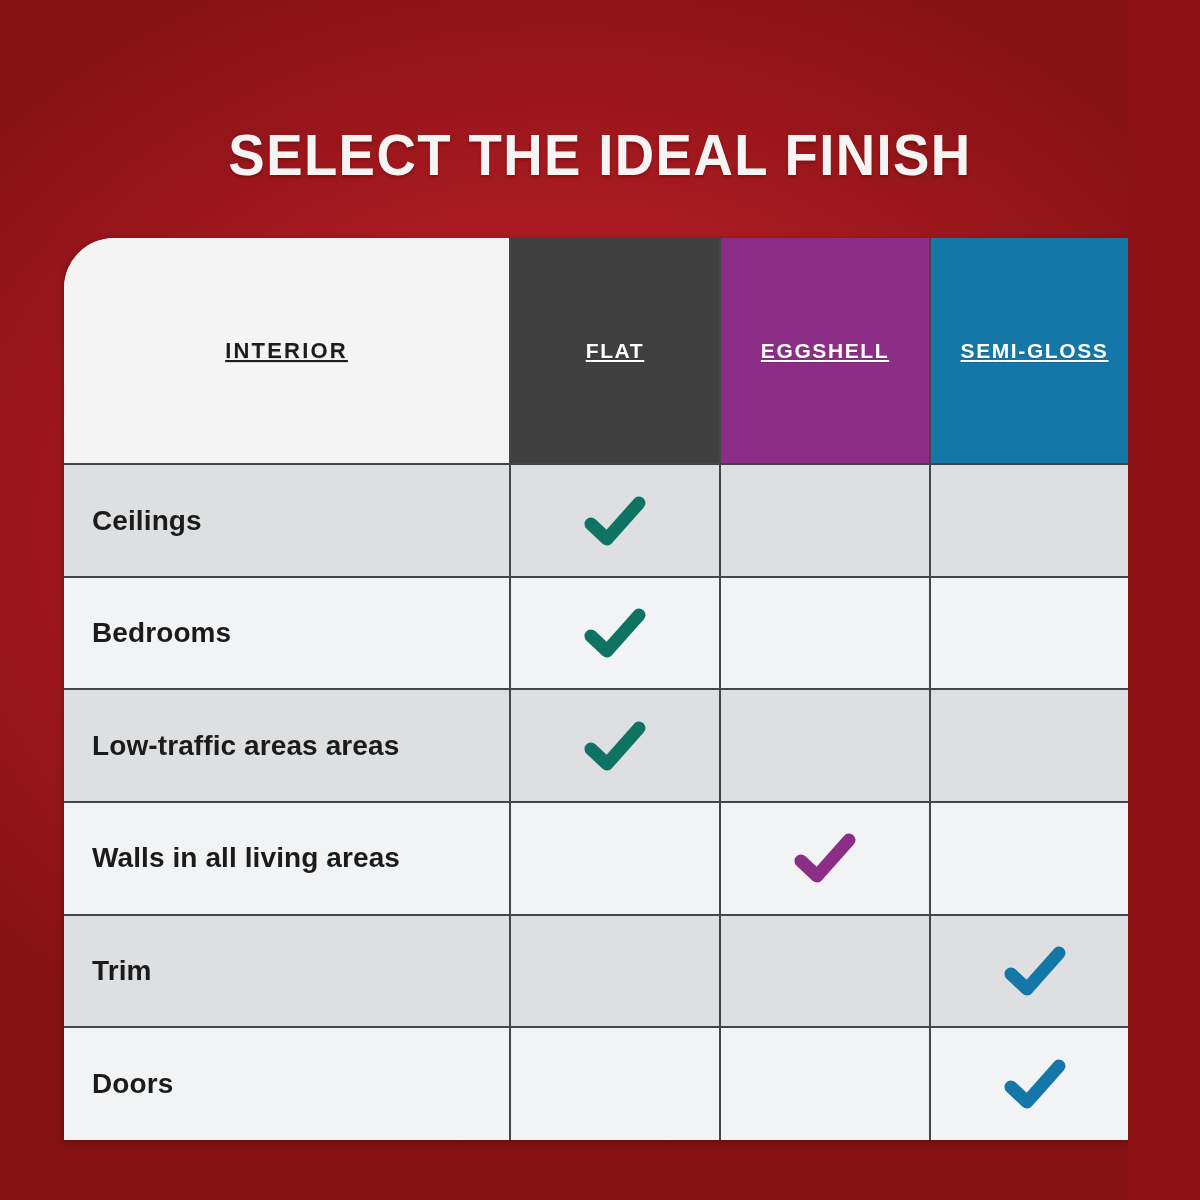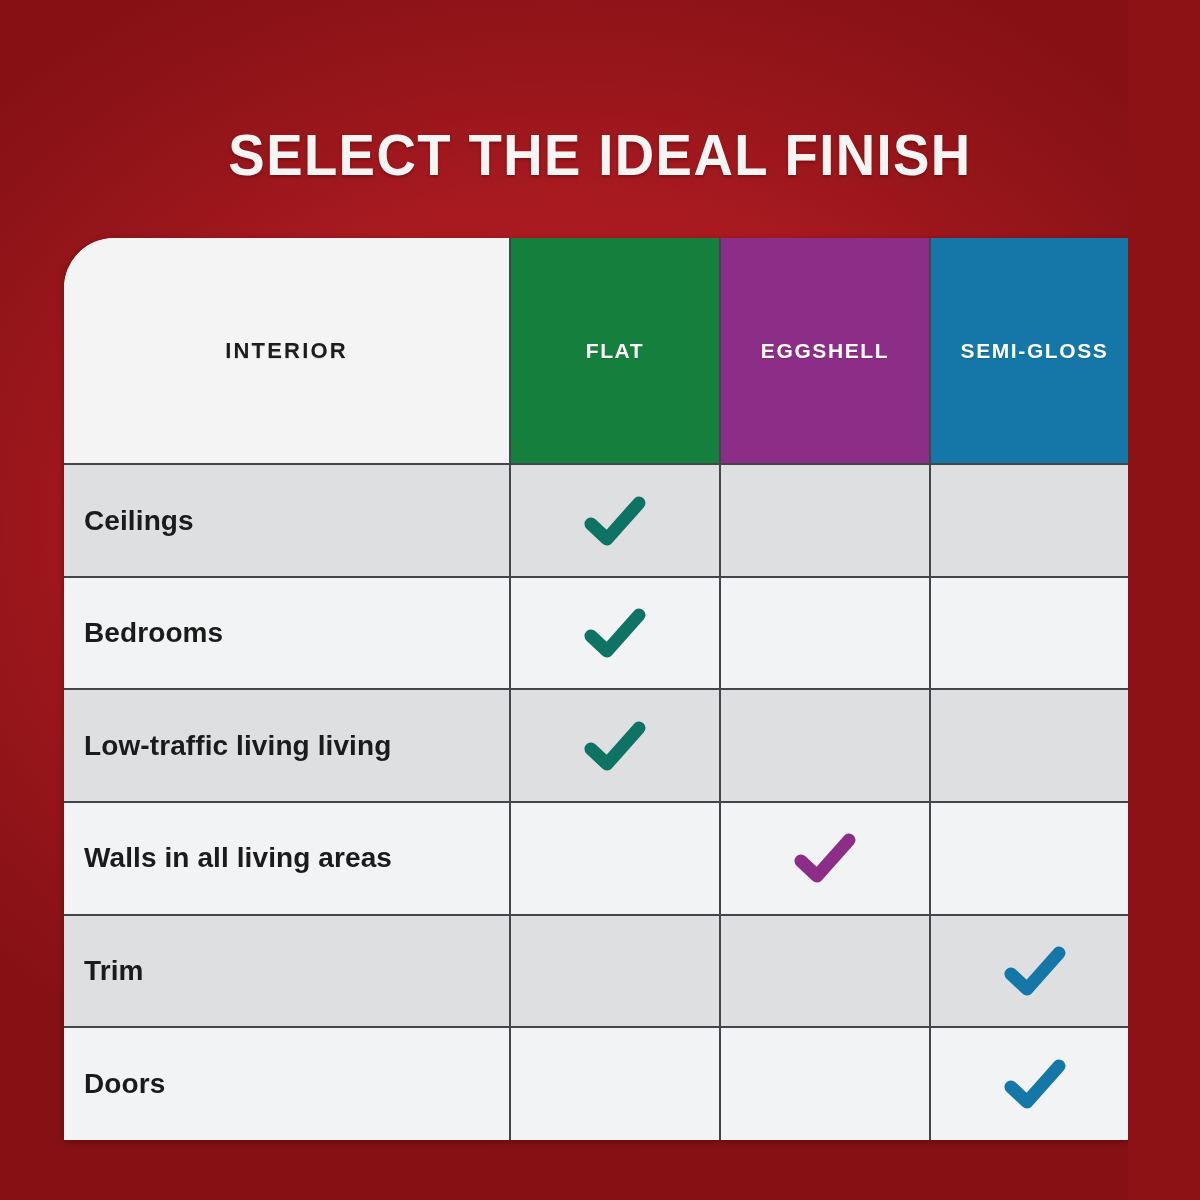--- a/index.html
+++ b/index.html
@@ -102,48 +102,49 @@
   .hdr-interior {
     background: #f4f4f5;
     color: #1c1c1c;
     border-top-left-radius: 50px;
   }
   .hdr-interior .htext {
     font-size: 22px;
     letter-spacing: 2.2px;
   }
   .hdr-flat {
-    background: #15803d;
+    background: #404040;
     color: #ffffff;
   }
   .hdr-egg {
     background: #8c2e87;
     color: #ffffff;
     margin-left: 25px;
   }
   .hdr-semi {
     background: #1477a8;
     color: #ffffff;
     margin-left: 44px;
   }
   .htext {
     display: block;
     line-height: 28px;
     padding: 0 8px;
     text-shadow: 0 1px 1px rgba(0,0,0,0.12);
+    text-decoration: underline;
   }
 
   
   .data-row .cell { height: 112.5px; }
 
   .data-row.shade-dark .cell { background: #dedfe1; }
   .data-row.shade-light .cell { background: #f2f3f4; margin-left: 32px; }
 
   .row-label {
-    padding-left: 20px;
+    padding-left: 28px;
     font-size: 28px;
     font-weight: bold;
     color: #1b1b1b;
     letter-spacing: 0.1px;
     text-align: left;
   }
 
   .check-cell { text-align: center; }
 
   .check {
@@ -187,21 +188,21 @@
             <div class="cell col-egg check-cell"><span class="check empty"></span></div>
             <div class="cell col-semi check-cell"><span class="check empty"></span></div>
           </div><div class="trow data-row shade-light">
             <div class="cell col-label row-label">Bedrooms</div>
             <div class="cell col-flat check-cell"><span class="check"><svg viewBox="0 0 62 54" xmlns="http://www.w3.org/2000/svg">
                   <path d="M7 30 L23 45 L55 9" fill="none" stroke="#0f7363" stroke-width="13" stroke-linecap="round" stroke-linejoin="round"></path>
                 </svg></span></div>
             <div class="cell col-egg check-cell"><span class="check empty"></span></div>
             <div class="cell col-semi check-cell"><span class="check empty"></span></div>
           </div><div class="trow data-row shade-dark">
-            <div class="cell col-label row-label">Low-traffic living living</div>
+            <div class="cell col-label row-label">Low-traffic areas areas</div>
             <div class="cell col-flat check-cell"><span class="check"><svg viewBox="0 0 62 54" xmlns="http://www.w3.org/2000/svg">
                   <path d="M7 30 L23 45 L55 9" fill="none" stroke="#0f7363" stroke-width="13" stroke-linecap="round" stroke-linejoin="round"></path>
                 </svg></span></div>
             <div class="cell col-egg check-cell"><span class="check empty"></span></div>
             <div class="cell col-semi check-cell"><span class="check empty"></span></div>
           </div><div class="trow data-row shade-light">
             <div class="cell col-label row-label">Walls in all living areas</div>
             <div class="cell col-flat check-cell"><span class="check empty"></span></div>
             <div class="cell col-egg check-cell"><span class="check"><svg viewBox="0 0 62 54" xmlns="http://www.w3.org/2000/svg">
                   <path d="M7 30 L23 45 L55 9" fill="none" stroke="#8c2e87" stroke-width="13" stroke-linecap="round" stroke-linejoin="round"></path>

